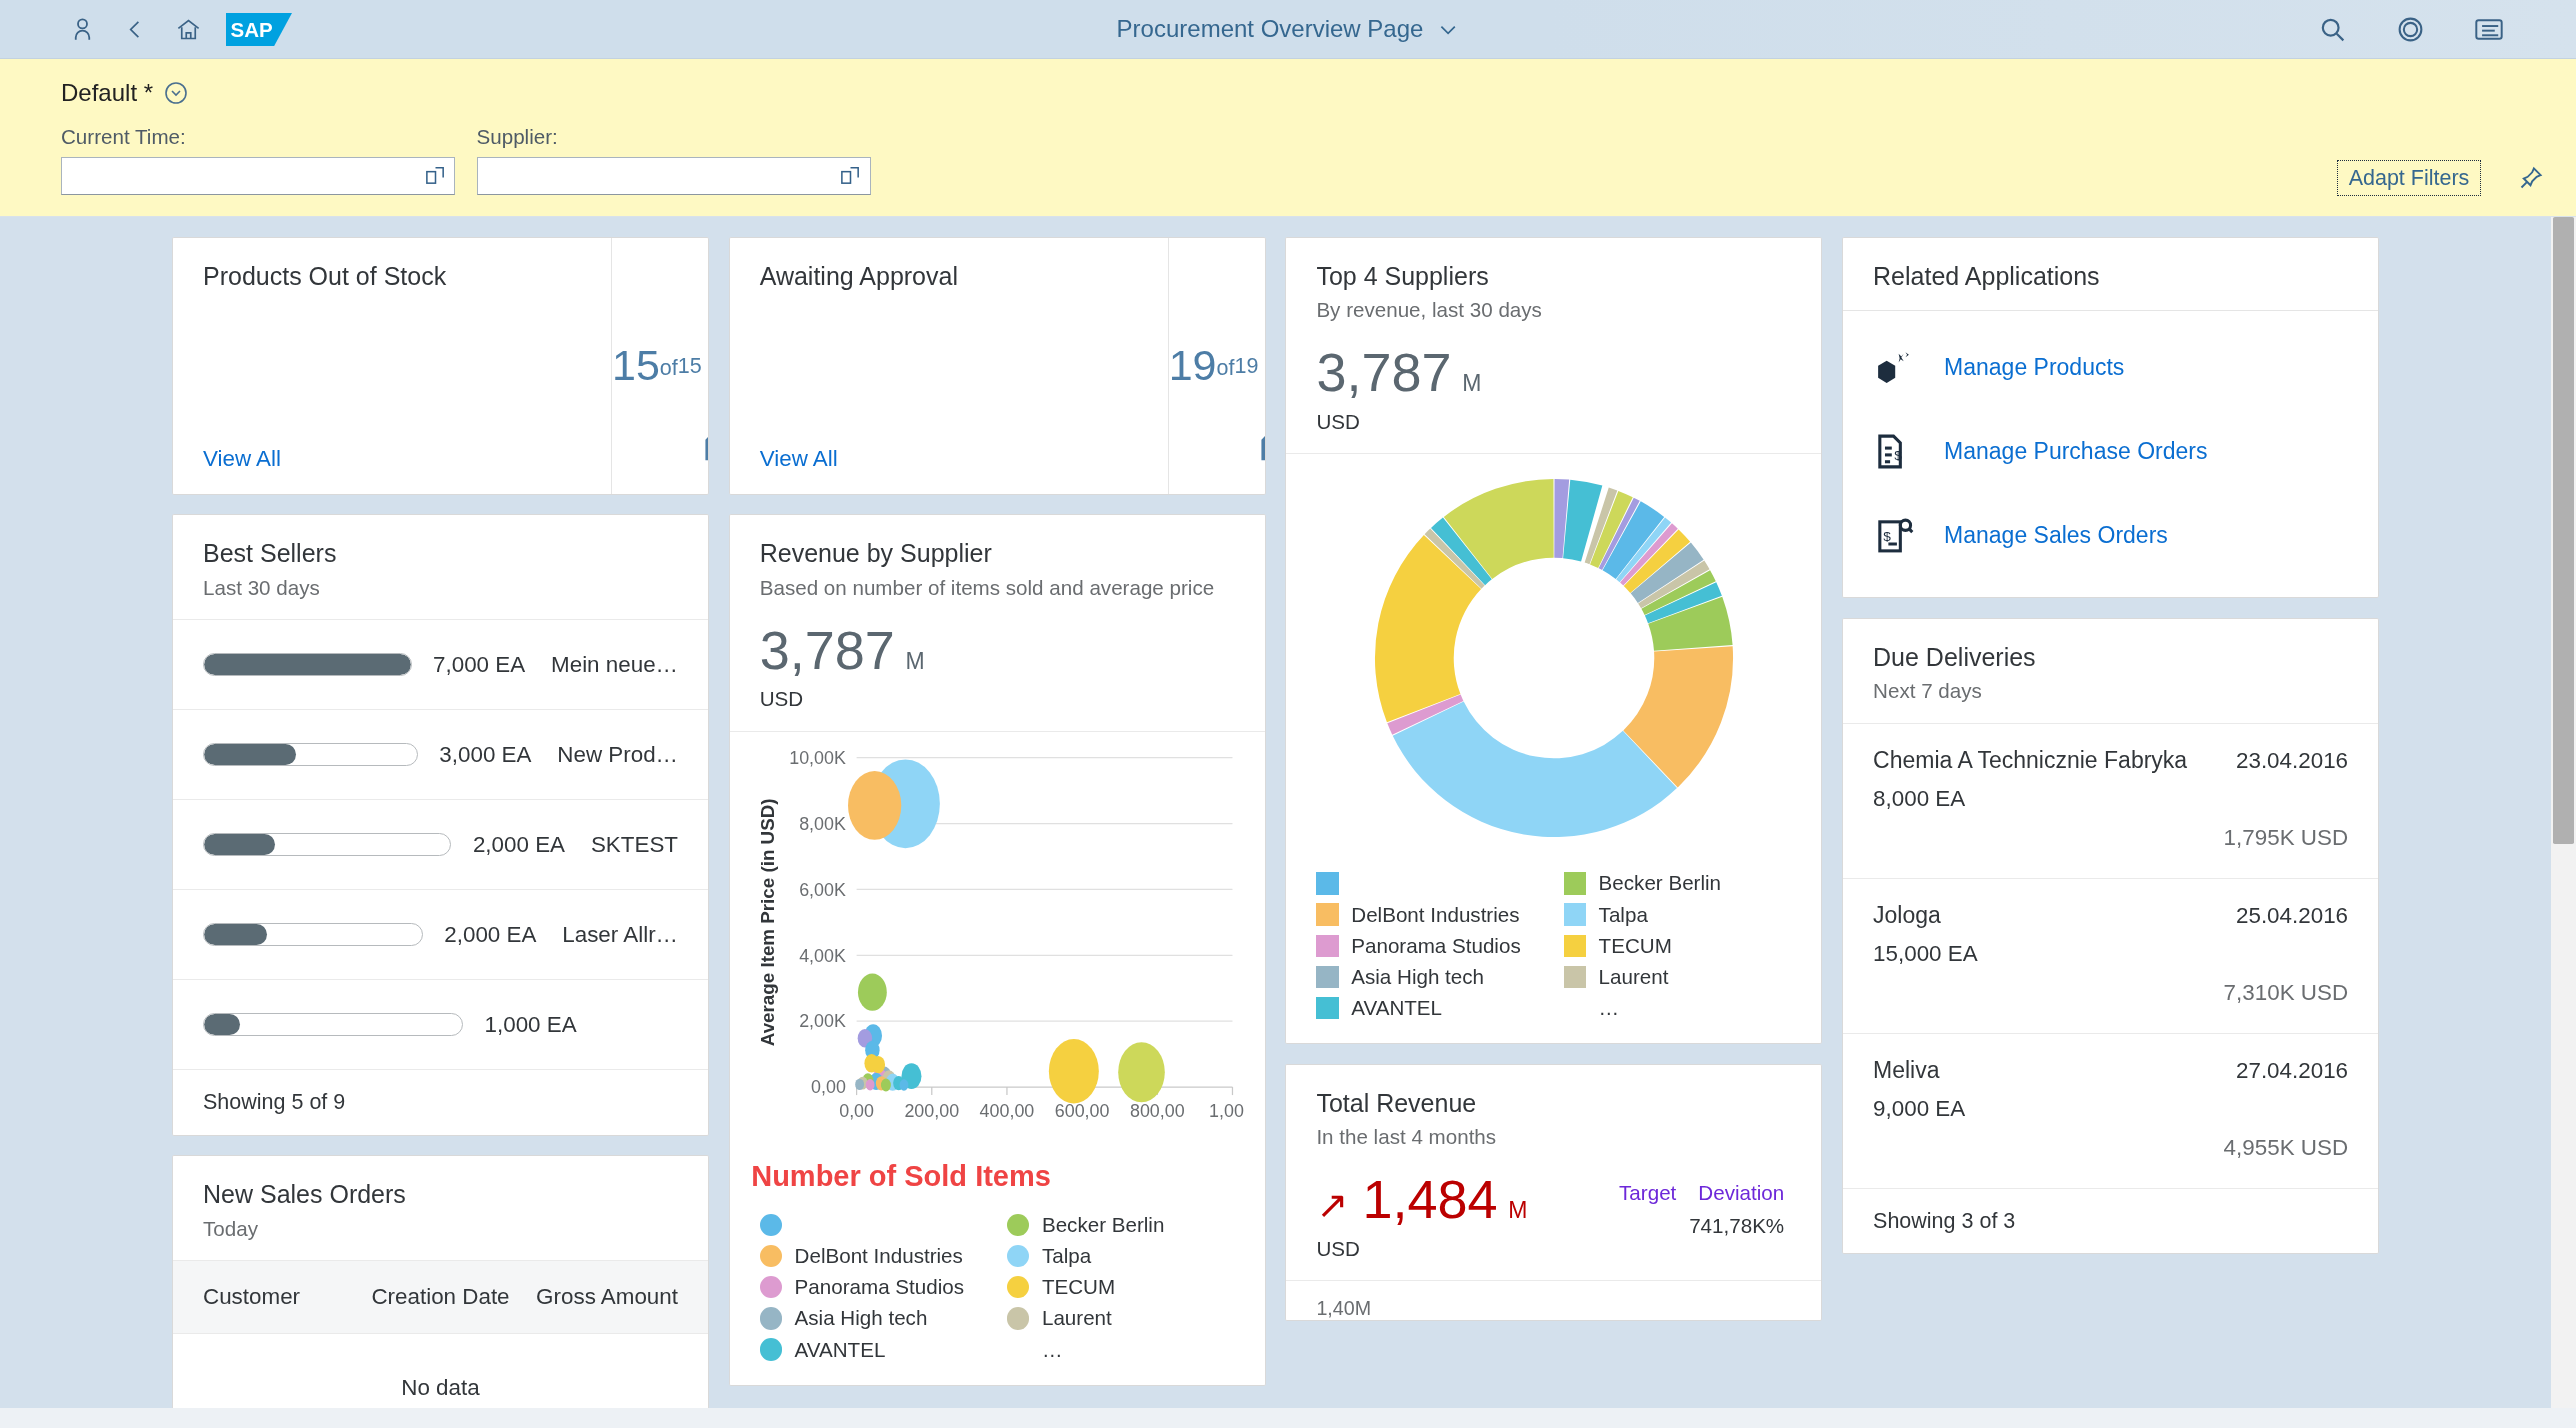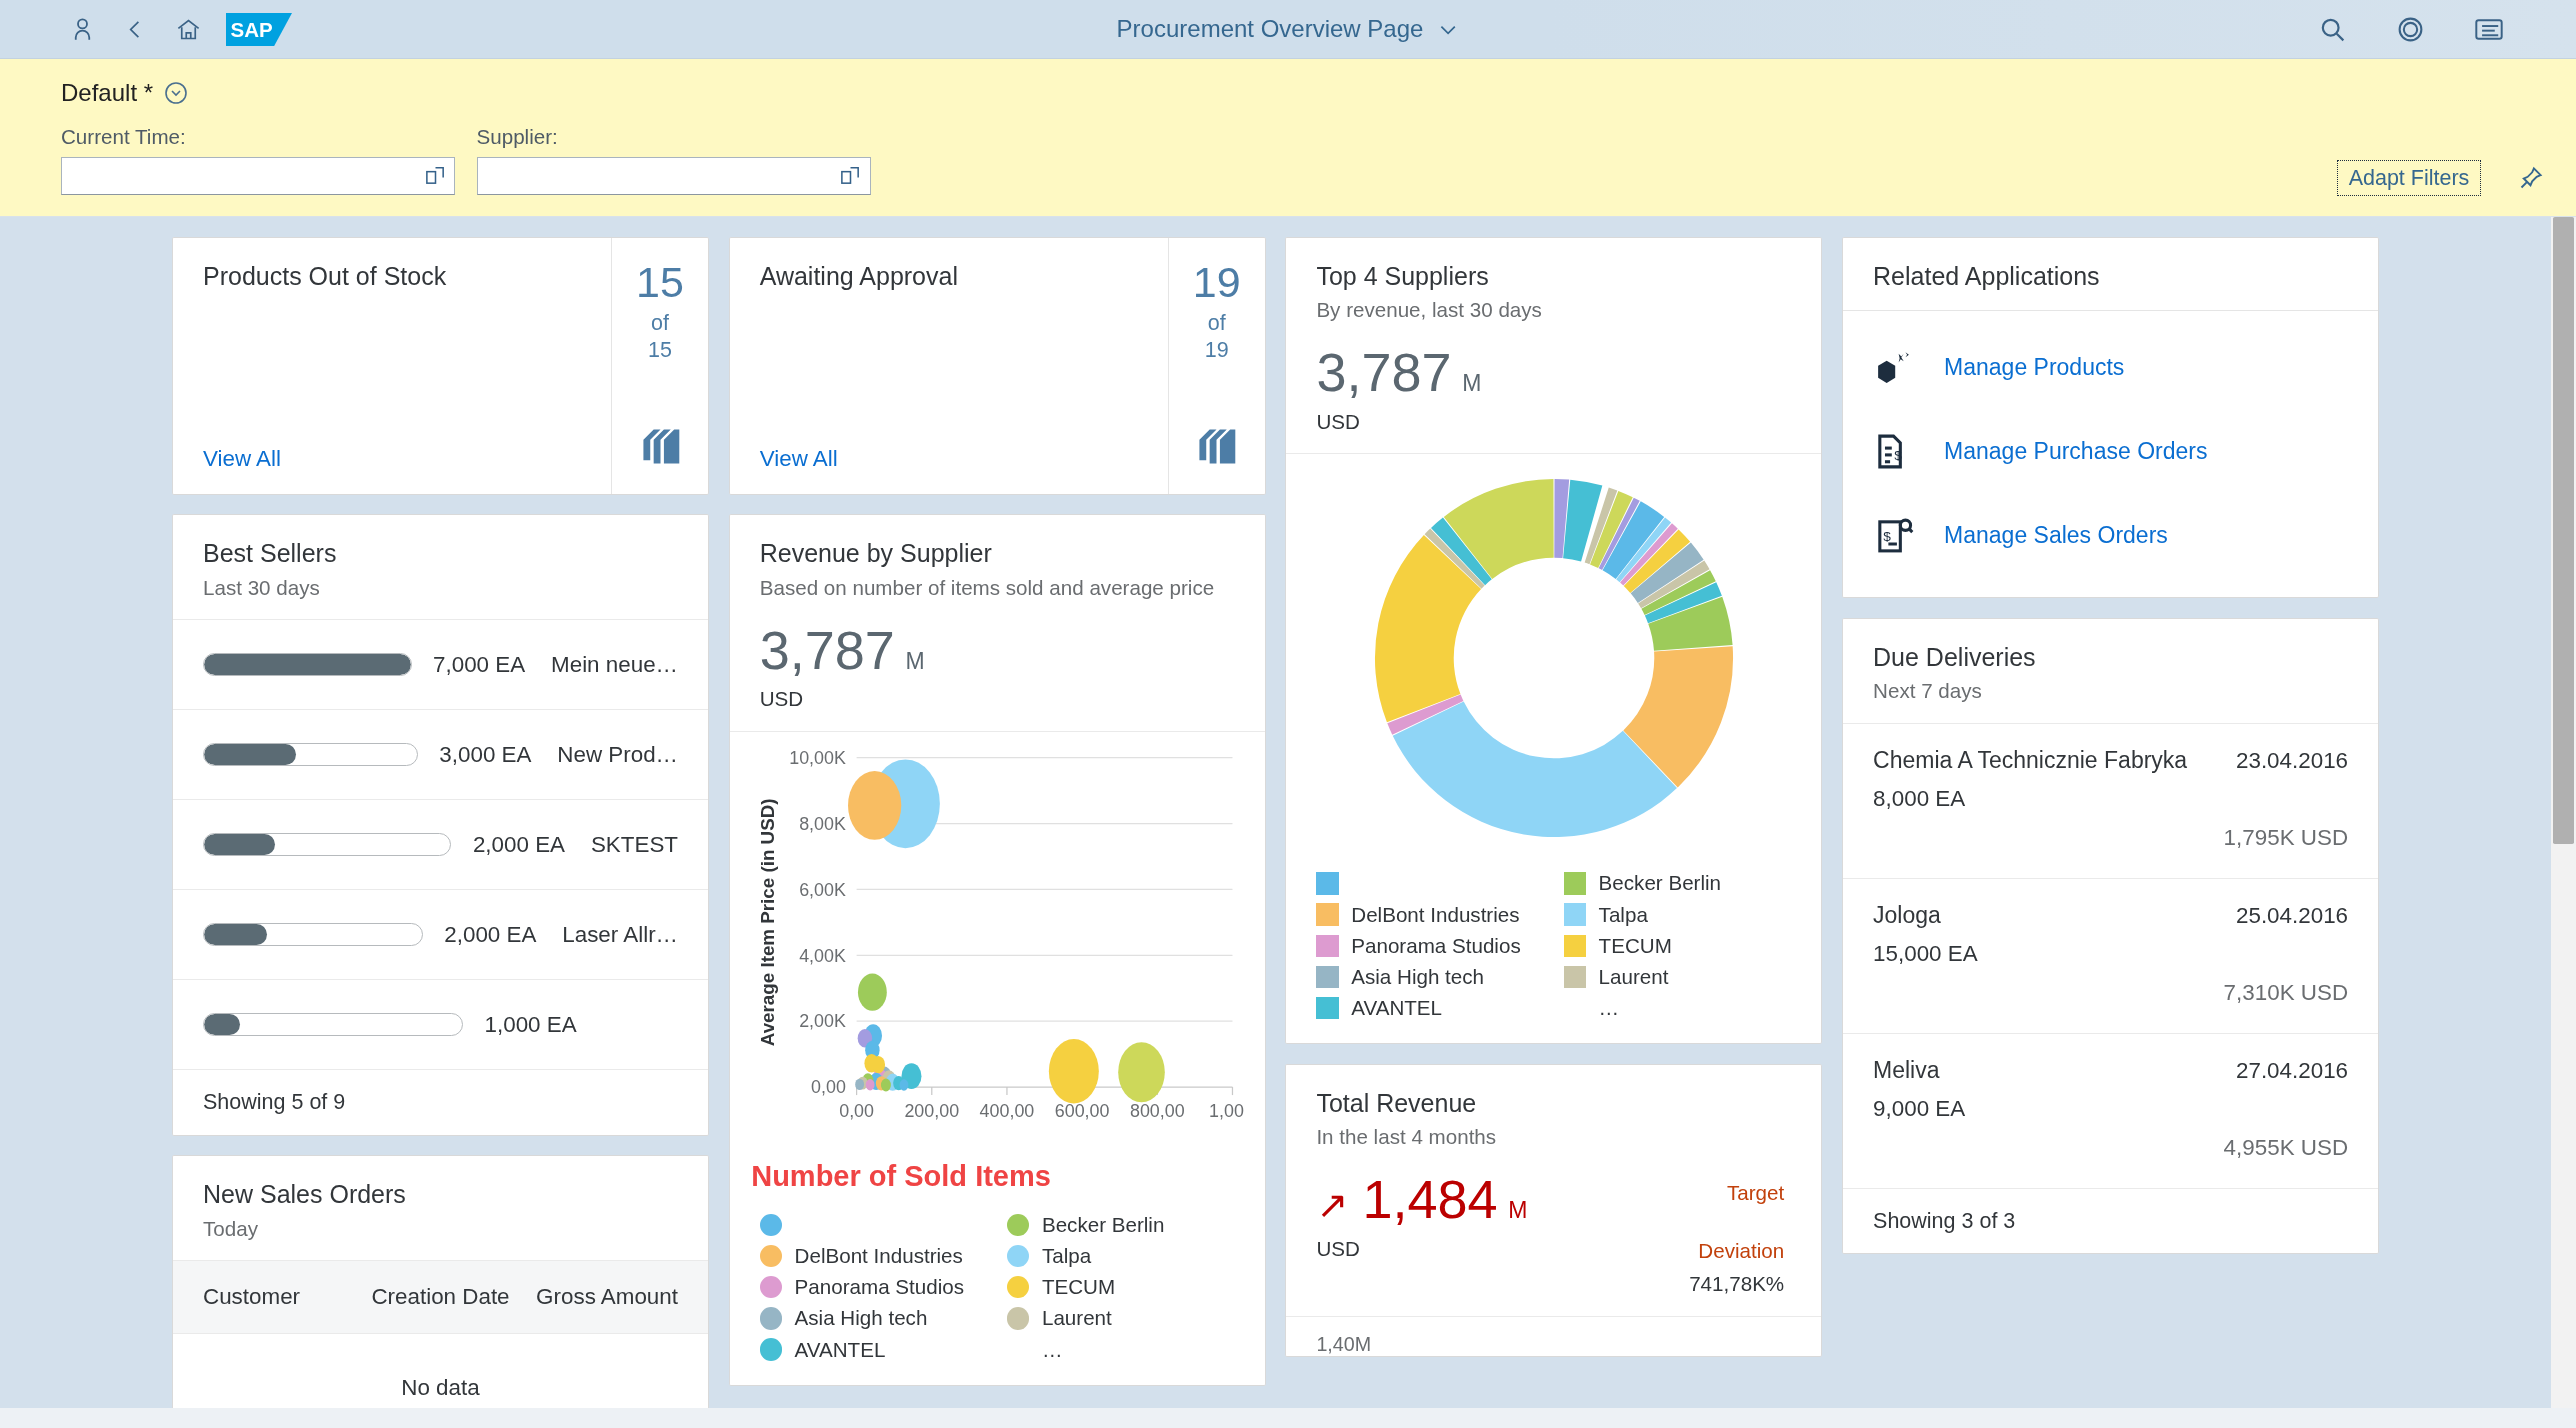--- a/index.html
+++ b/index.html
@@ -93,21 +93,21 @@
   .card-title { font-size: 25px; color: #32363a; font-weight: normal; line-height: 1.2; }
   .card-sub { font-size: 20.6px; color: #6a6d70; margin-top: 7.2px; }
   .card-divider { height: 0.9px; background: #e5e5e5; }
 
   
   .kpi-card { display: flex; height: 258px; }
   .kpi-main { flex: 1; padding: 23px 30px 21.5px 30px; display: flex; flex-direction: column; }
   .kpi-viewall { margin-top: auto; color: #0a6ed1; font-size: 22.4px; cursor: pointer; }
   .kpi-side {
     width: 97px; border-left: 0.9px solid #e5e5e5;
-    display: flex; flex-direction: column; align-items: center;
+    display: flex; flex-direction: row; align-items: center;
     padding: 23px 0 24px 0; color: #4d7da6;
   }
   .kpi-num { font-size: 43px; line-height: 1; font-weight: 300; color: #4d7da6; }
   .kpi-of { font-size: 21.5px; margin-top: 7.2px; color: #4d7da6; }
   .kpi-tot { font-size: 21.5px; margin-top: 1.8px; color: #4d7da6; }
   .kpi-stack { margin-top: auto; }
 
   
   .bignum-row { display: flex; align-items: baseline; gap: 10.7px; margin-top: 23px; }
   .bignum { font-size: 54px; color: #5b6770; font-weight: 300; line-height: 1; }
@@ -176,21 +176,21 @@
   .dd-line1 { display: flex; justify-content: space-between; align-items: baseline; }
   .dd-name { font-size: 23px; color: #32363a; }
   .dd-date { font-size: 22.4px; color: #32363a; }
   .dd-line2 { font-size: 22.4px; color: #32363a; margin-top: 12.5px; }
   .dd-line3 { font-size: 22.4px; color: #6a6d70; text-align: right; margin-top: 12.5px; }
 
   
   .tr-body { display: flex; align-items: flex-start; }
   .tr-left { flex: 1; }
   .tr-right { text-align: right; padding-top: 32px; padding-right: 7.2px; }
-  .tr-head-row { display: flex; gap: 34px; font-size: 20.6px; color: #c2410c; flex-direction: column; }
+  .tr-head-row { display: flex; gap: 22px; font-size: 20.6px; color: #6d28d9; }
   .tr-dev { font-size: 20.6px; color: #32363a; margin-top: 9px; }
   .trend-arrow { color: #bb0000; font-size: 38px; line-height: 1; margin-right: 3.6px; }
   .tr-mini { border-top: 0.9px solid #eaeaea; padding: 16px 30px 0 30px; }
   .tr-mini-label { font-size: 19.7px; color: #6a6d70; }
 
   
   .scrollbar-track {
     position: absolute; right: 0; top: 0; width: 25px; height: 100%;
     background: #f2f2f2;
   }

